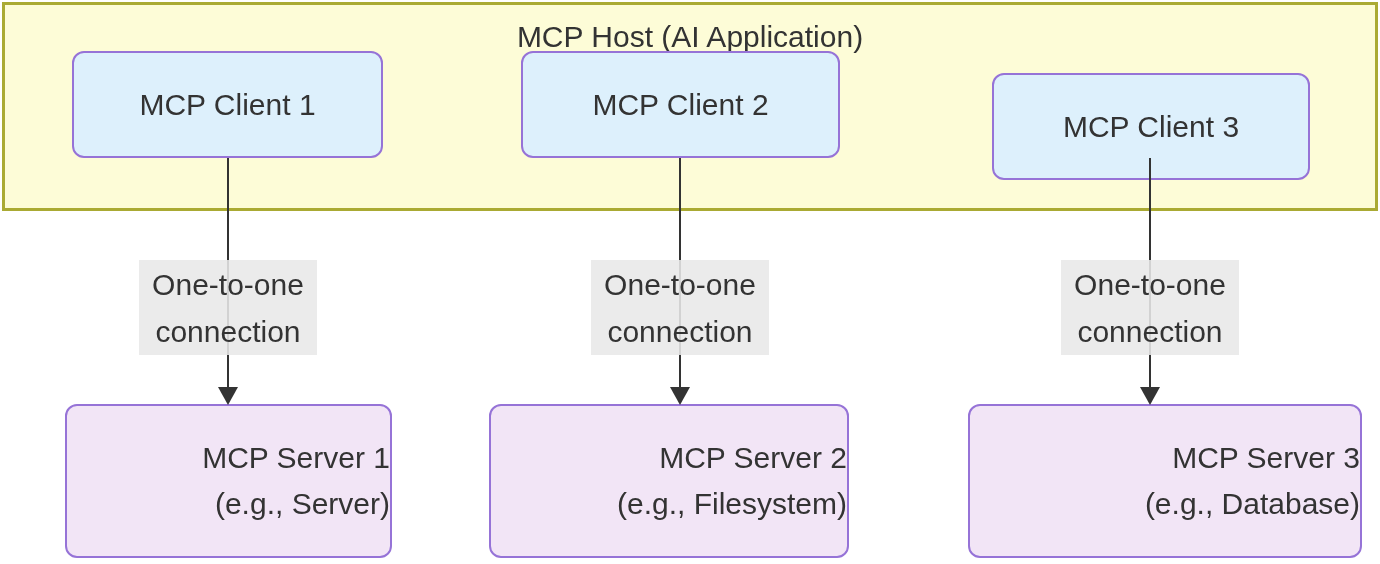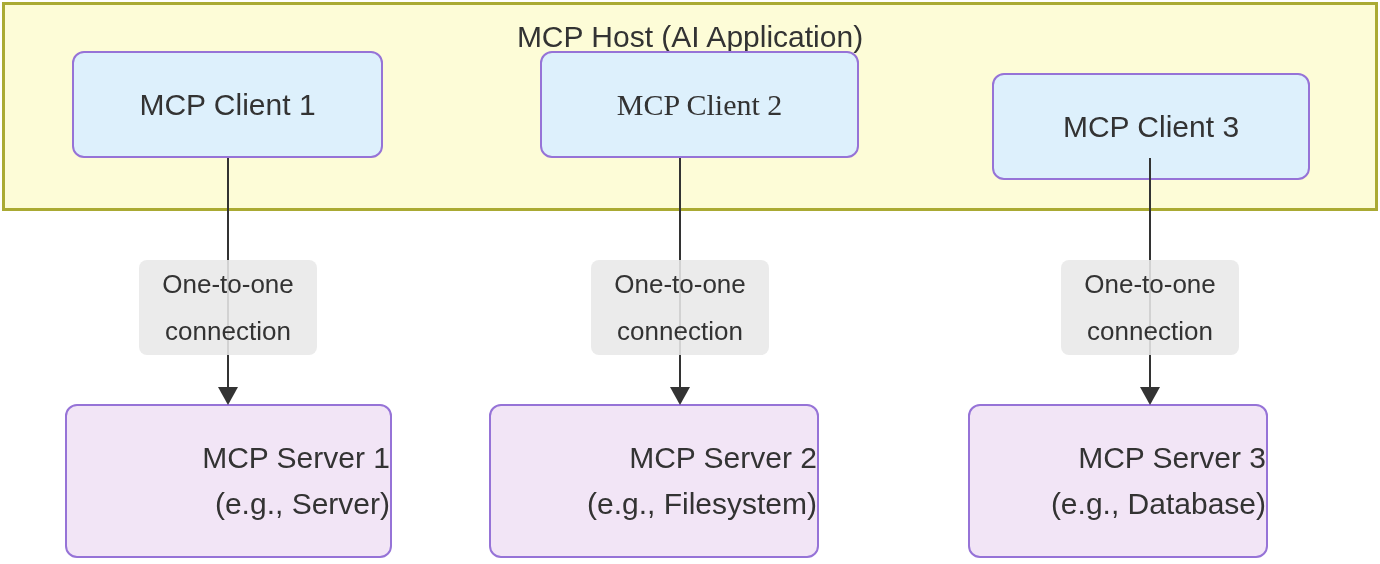--- a/index.html
+++ b/index.html
@@ -24,40 +24,40 @@
     background:var(--host-fill); border:3px solid var(--host-border);
     box-sizing:border-box; position:absolute;
   }
   .host-title{
     position:absolute; left:0; top:20px; width:1380px;
     text-align:center; font-size:30px; color:var(--text);
   }
   .client{ background:var(--client-fill); border:2px solid var(--node-border); }
   .server{ background:var(--server-fill); border:2px solid var(--node-border);align-items:flex-end; }
   .c1{ left:72px;  top:51px; width:311px; height:107px; }
-  .c2{ left:540px; top:51px; width:319px; height:107px;font-family:Liberation Serif, serif; }
+  .c2{ left:521px; top:51px; width:319px; height:107px; }
   .c3{ left:992px; top:51px; width:318px; height:107px;margin-top:22px; }
   .s1{ left:65px;  top:404px; width:327px; height:154px; }
-  .s2{ left:489px; top:404px; width:330px; height:154px; }
-  .s3{ left:968px; top:404px; width:300px; height:154px; }
+  .s2{ left:489px; top:404px; width:360px; height:154px; }
+  .s3{ left:968px; top:404px; width:394px; height:154px; }
   .edge-line{
     position:absolute; top:158px; width:2px; height:232px; background:var(--line);
   }
   .l1{ left:227px; } .l2{ left:679px; } .l3{ left:1149px; }
   .arrowhead{
     position:absolute; top:387px; width:0; height:0;
     border-left:10px solid transparent; border-right:10px solid transparent;
     border-top:18px solid var(--line);
   }
   .a1{ left:218px; } .a2{ left:670px; } .a3{ left:1140px; }
   .edge-label{
     position:absolute; top:260px; width:178px; height:95px;
     background:var(--edge-label-bg);
     display:flex; flex-direction:column; align-items:center; justify-content:center;
-    text-align:center; font-size:26px; line-height:47px; color:var(--text);border-radius:8px;
+    text-align:center; font-size:30px; line-height:47px; color:var(--text);
   }
   .el1{ left:139px; } .el2{ left:591px; } .el3{ left:1061px; }
 </style>
 </head>
 <body>
 
 <div class="canvas">
 
   <div class="host-box"></div>
   <div class="host-title">MCP Host (AI Application)</div>

